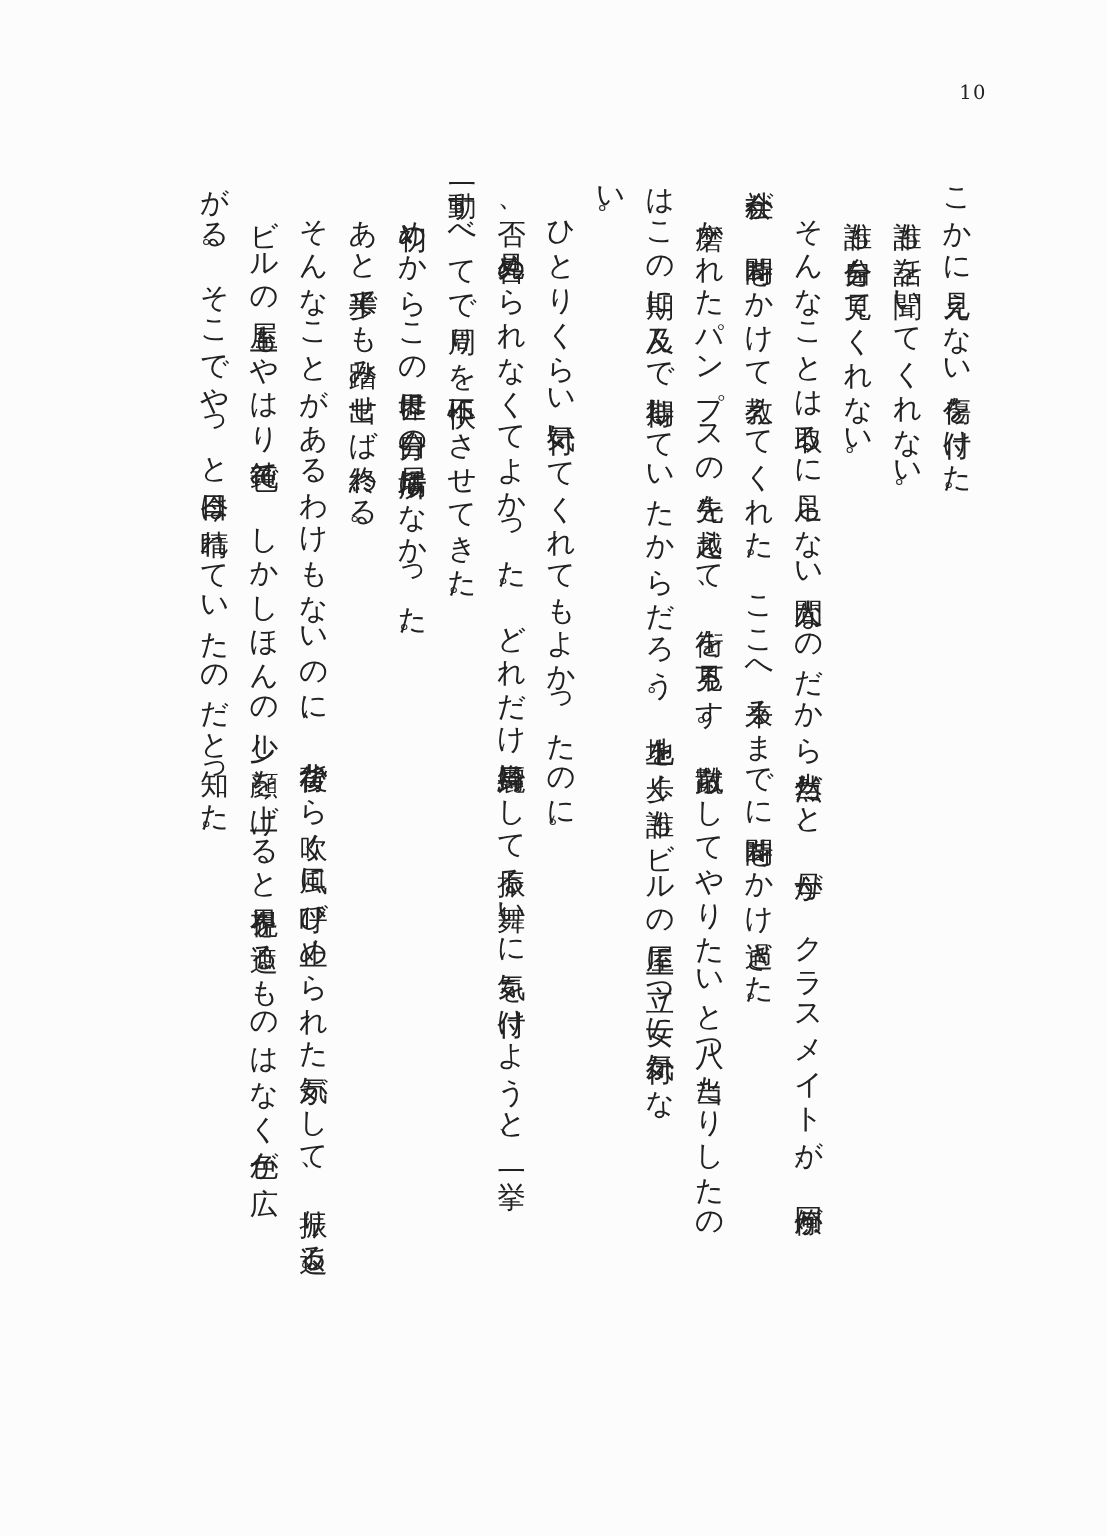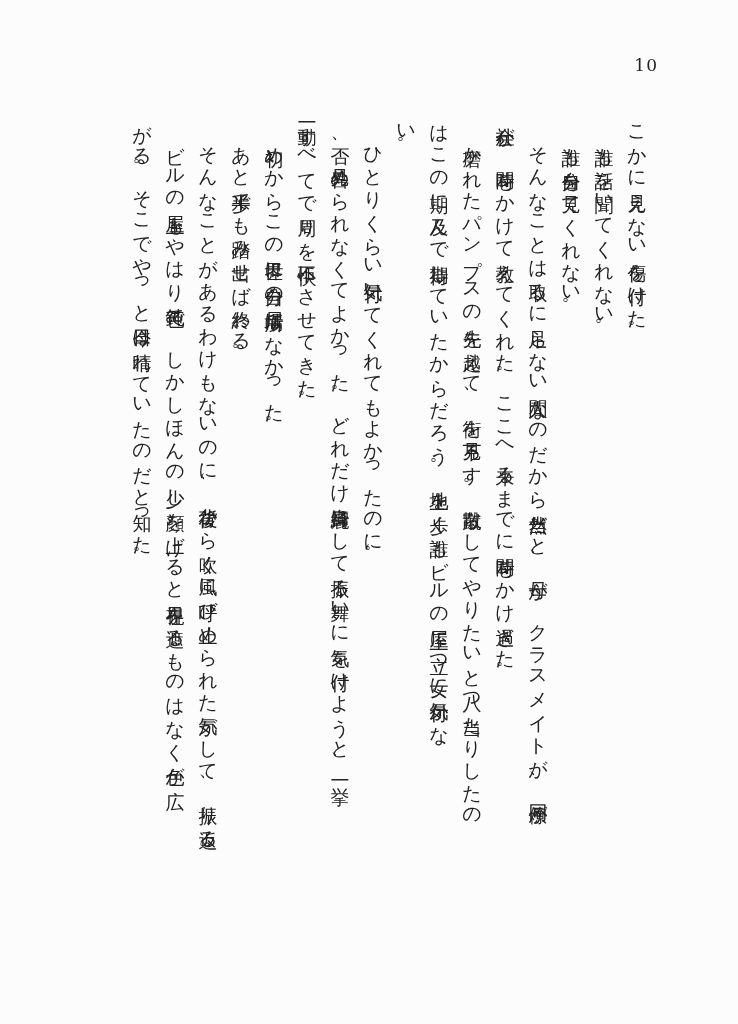--- a/index.html
+++ b/index.html
@@ -15,21 +15,21 @@
     font-family: "DejaVu Serif", "Liberation Serif", serif;
   }
   .page {
     position: absolute;
     inset: 0;
   }
   .page-number {
     position: absolute;
     top: 55px;
     right: 80px;
-    font-size: 17px;
+    font-size: 13px;
     color: #222222;
     letter-spacing: 1px;
   }
   .text-block {
     position: absolute;
     top: 112px;
     right: 84px;
     height: 840px;
     writing-mode: vertical-rl;
     text-orientation: upright;

